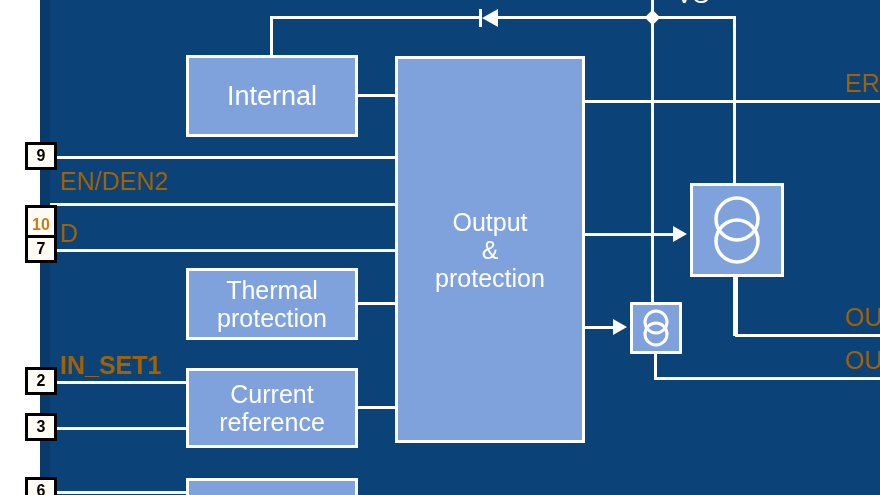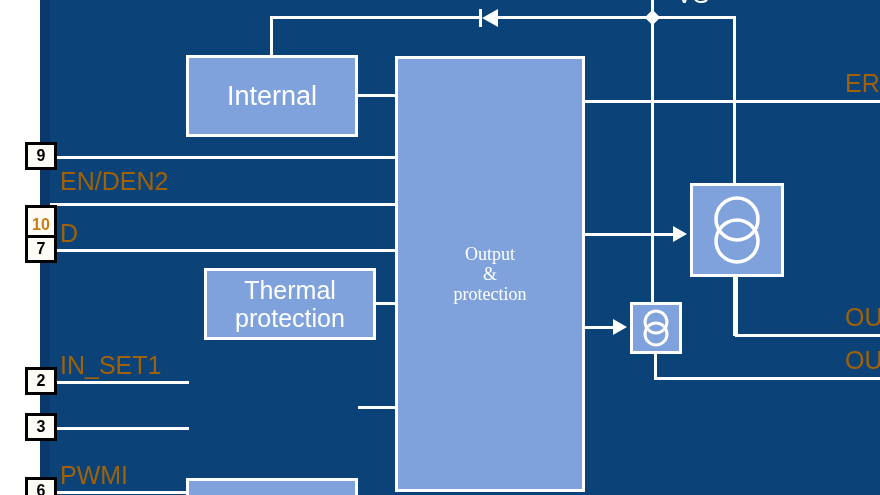--- a/index.html
+++ b/index.html
@@ -66,22 +66,22 @@
     flex-direction: column;
     align-items: center;
     justify-content: center;
     text-align: center;
     line-height: 1.12;
     font-weight: 400;
   }
   .block .ln { display: block; white-space: nowrap; }
 
   #blk-internal-supply { left: 186px; top: 55px;  width: 172px; height: 82px;  font-size: 27px; }
-  #blk-output-control  { left: 395px; top: 56px;  width: 190px; height: 436px; font-size: 18px; font-family: Liberation Serif, serif; }
-  #blk-thermal         { left: 204px; top: 268px; width: 172px; height: 72px;  font-size: 25px; }
+  #blk-output-control  { left: 395px; top: 56px;  width: 190px; height: 387px; font-size: 25px; }
+  #blk-thermal         { left: 186px; top: 268px; width: 172px; height: 72px;  font-size: 25px; }
   #blk-current-ref     { left: 186px; top: 368px; width: 172px; height: 80px;  font-size: 25px; }
   #blk-pwm            { left: 186px; top: 478px; width: 172px; height: 60px;  font-size: 25px; }
 
   
   .csrc {
     position: absolute;
     background: #7fa2dd;
     border: 3px solid #ffffff;
     box-sizing: border-box;
   }
@@ -211,20 +211,24 @@
     <span class="ln">Output</span>
     <span class="ln">&amp;</span>
     <span class="ln">protection</span>
   </div>
 
   <div class="block" id="blk-thermal">
     <span class="ln">Thermal</span>
     <span class="ln">protection</span>
   </div>
 
+  <div class="block" id="blk-current-ref">
+    <span class="ln">Current</span>
+    <span class="ln">reference</span>
+  </div>
 
   <div class="block" id="blk-pwm">
     <span class="ln"></span>
   </div>
 
   <div class="csrc" id="csrc-out1">
     <svg viewBox="0 0 88 88">
       <circle cx="44" cy="33" r="21" fill="none" stroke="#ffffff" stroke-width="3.5"></circle>
       <circle cx="44" cy="55" r="21" fill="none" stroke="#ffffff" stroke-width="3.5"></circle>
     </svg>
@@ -251,22 +255,21 @@
   </div>
   <div class="pin-box" style="left:25px; top:413px; width:32px; height:28px;">
     <span>3</span>
   </div>
   <div class="pin-box" style="left:25px; top:477px; width:32px; height:28px;">
     <span>6</span>
   </div>
 
   <div class="sig-label" style="left:60px; top:167px;">EN/DEN2</div>
   <div class="sig-label" style="left:60px; top:219px;">D</div>
-  <div class="sig-label" style="left:60px; top:351px;">IN_SET1</div>
-  <div class="sig-label" style="left:60px; top:461px;">PWMI</div>
+  <div class="sig-label" style="left:60px; top:351px;font-weight:bold;">IN_SET1</div>
 
   <div class="sig-label right" style="left:845px; top:69px;">ER</div>
   <div class="sig-label right" style="left:845px; top:303px;">OU</div>
   <div class="sig-label right" style="left:845px; top:346px;">OU</div>
 
   <div id="label-vs">VS</div>
 
 </div>
 
 </body></html>

